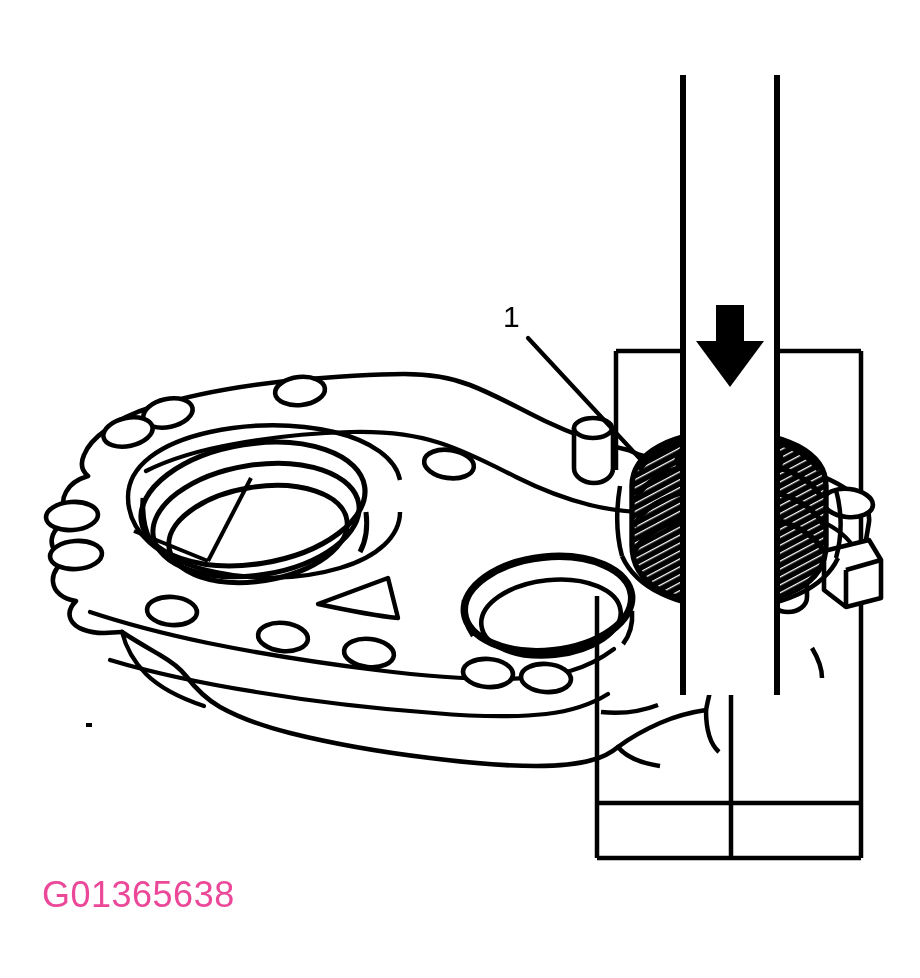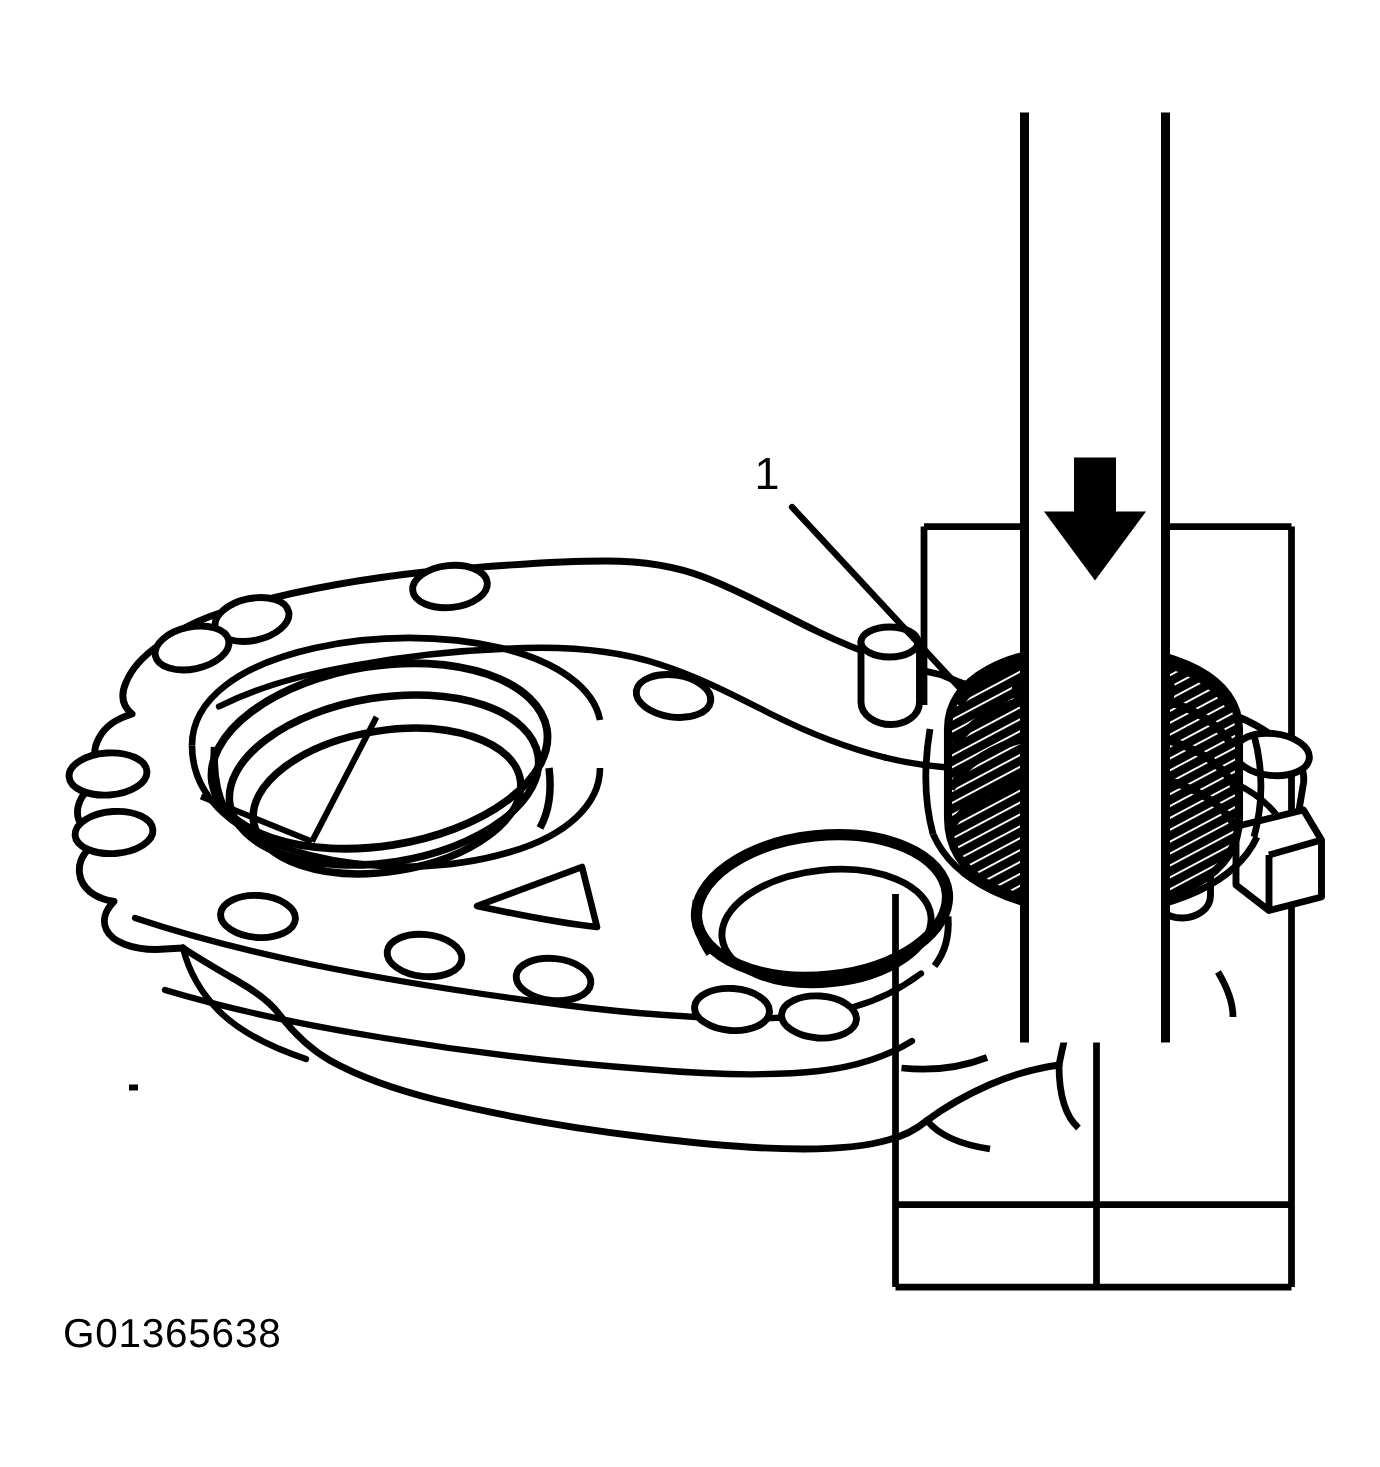--- a/index.html
+++ b/index.html
@@ -25,23 +25,23 @@
     top: 0;
     width: 920px;
     height: 978px;
     display: block;
   }
   .figure-id {
     position: absolute;
     left: 42px;
     top: 874px;
     font-family: "Liberation Sans", sans-serif;
-    font-size: 27px;
+    font-size: 36px;
     letter-spacing: 0.5px;
-    color: #000000;
+    color: #ec4899;
     white-space: nowrap;
   }
   .callout-num {
     position: absolute;
     left: 503px;
     top: 300px;
     font-family: "Liberation Sans", sans-serif;
     font-size: 30px;
     font-weight: 400;
     color: #000000;

